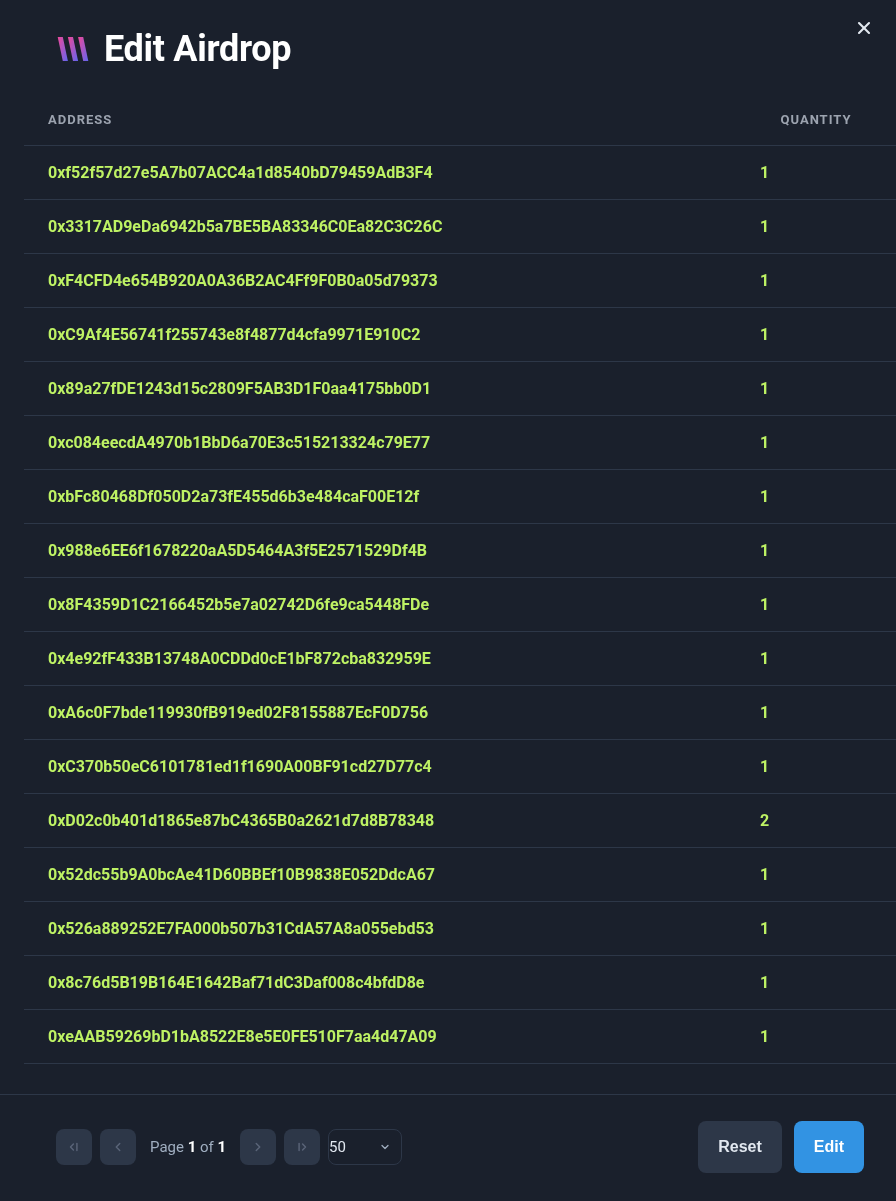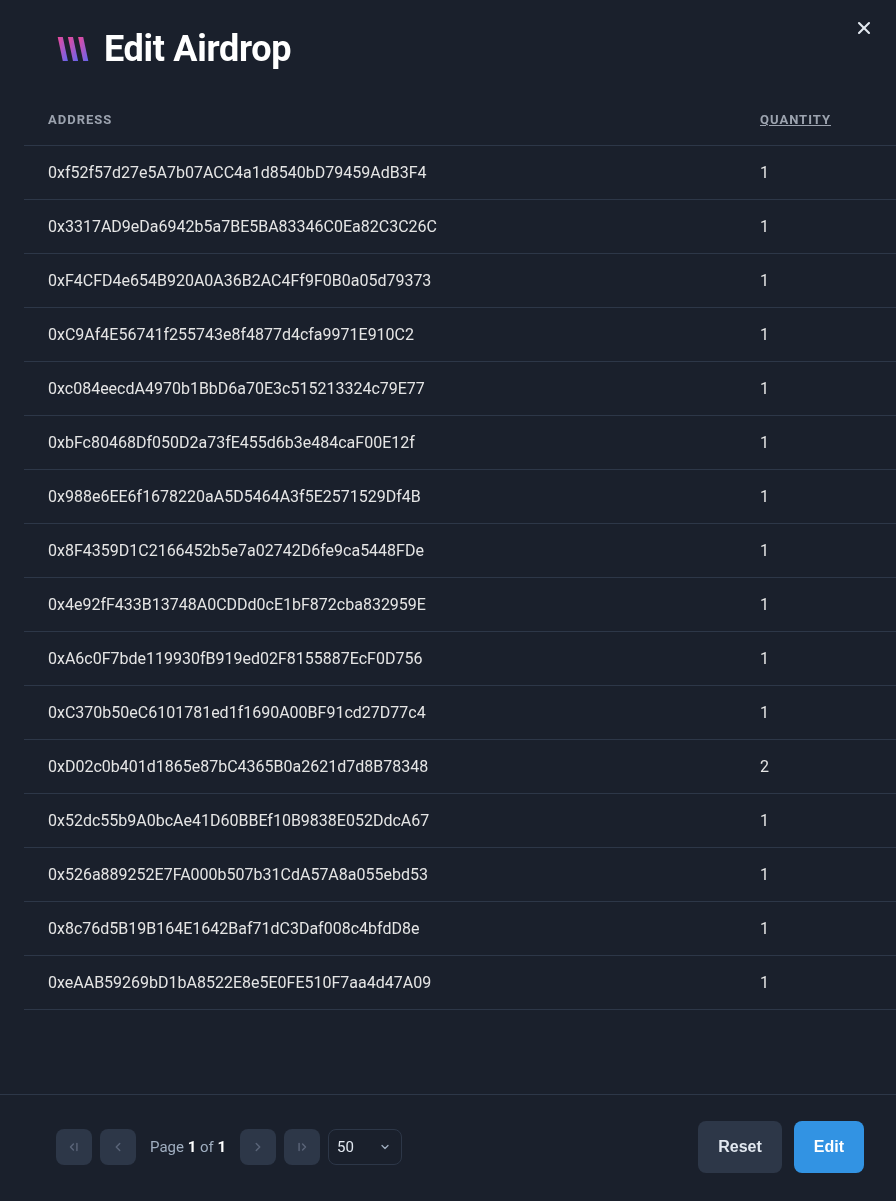--- a/index.html
+++ b/index.html
@@ -80,27 +80,27 @@
   table { width: 100%; border-collapse: collapse; }
   thead th {
     text-align: left;
     font-size: 13px;
     font-weight: 700;
     letter-spacing: 1px;
     color: var(--text-header);
     padding: 24px 24px 18px 24px;
     border-bottom: 1px solid var(--border);
   }
-  thead th.qty { text-align: left; width: 160px; text-decoration: underline; }
+  thead th.qty { text-align: center; width: 160px; }
   tbody td {
     padding: 17px 24px;
     font-size: 16px;
-    color: #e5e5e5;
+    color: #bef264;
     border-bottom: 1px solid var(--border);
-    font-weight: 400;
+    font-weight: 700;
   }
   tbody td.qty { width: 160px; }
 
   .footer {
     display: flex;
     align-items: center;
     justify-content: space-between;
     padding: 26px 32px 28px 56px;
     border-top: 1px solid var(--border);
     gap: 12px;
@@ -131,21 +131,21 @@
   .pg-label b { color: #fff; font-weight: 700; }
   .select-wrap {
     position: relative;
     height: 36px;
     min-width: 74px;
     border-radius: 8px;
     background: transparent;
     border: 1px solid var(--border);
     display: flex;
     align-items: center;
-    padding: 0 30px 0 8px;
+    padding: 0 30px 0 0;
     font-size: 15px;
     color: #e2e8f0;
     cursor: pointer;
   }
   .select-wrap .chev {
     position: absolute;
     right: 10px;
     top: 50%;
     transform: translateY(-50%);
     color: #a0aec0;
@@ -211,20 +211,24 @@
           </tr>
           <tr>
             <td>0xF4CFD4e654B920A0A36B2AC4Ff9F0B0a05d79373</td>
             <td class="qty">1</td>
           </tr>
           <tr>
             <td>0xC9Af4E56741f255743e8f4877d4cfa9971E910C2</td>
             <td class="qty">1</td>
           </tr>
           <tr>
+            <td>0x89a27fDE1243d15c2809F5AB3D1F0aa4175bb0D1</td>
+            <td class="qty">1</td>
+          </tr>
+          <tr>
             <td>0xc084eecdA4970b1BbD6a70E3c515213324c79E77</td>
             <td class="qty">1</td>
           </tr>
           <tr>
             <td>0xbFc80468Df050D2a73fE455d6b3e484caF00E12f</td>
             <td class="qty">1</td>
           </tr>
           <tr>
             <td>0x988e6EE6f1678220aA5D5464A3f5E2571529Df4B</td>
             <td class="qty">1</td>

